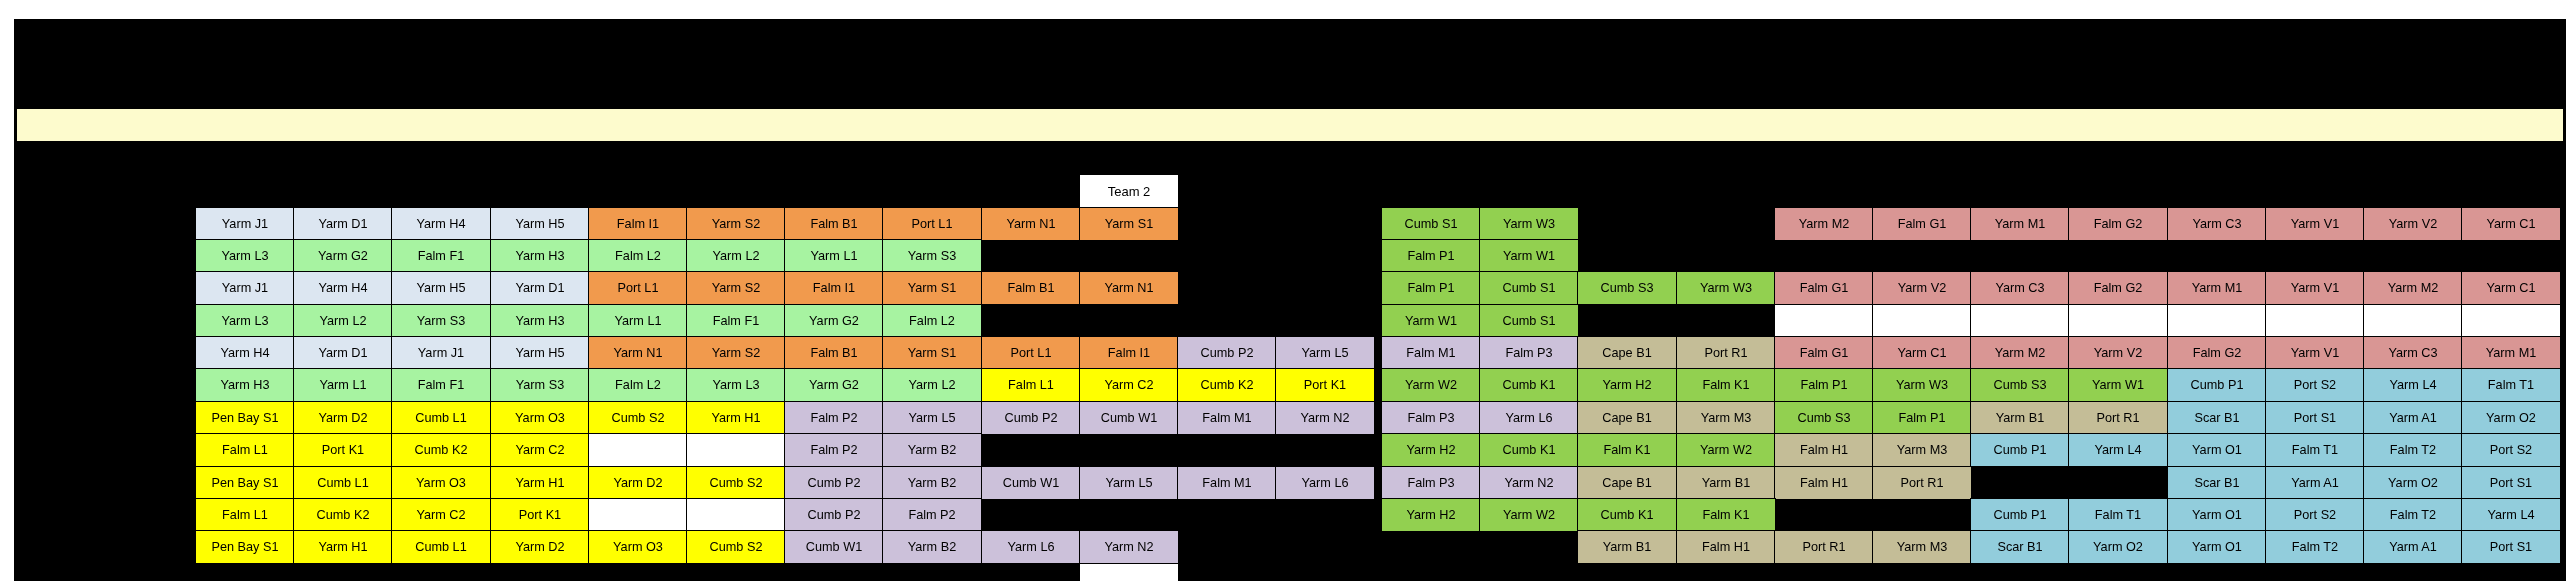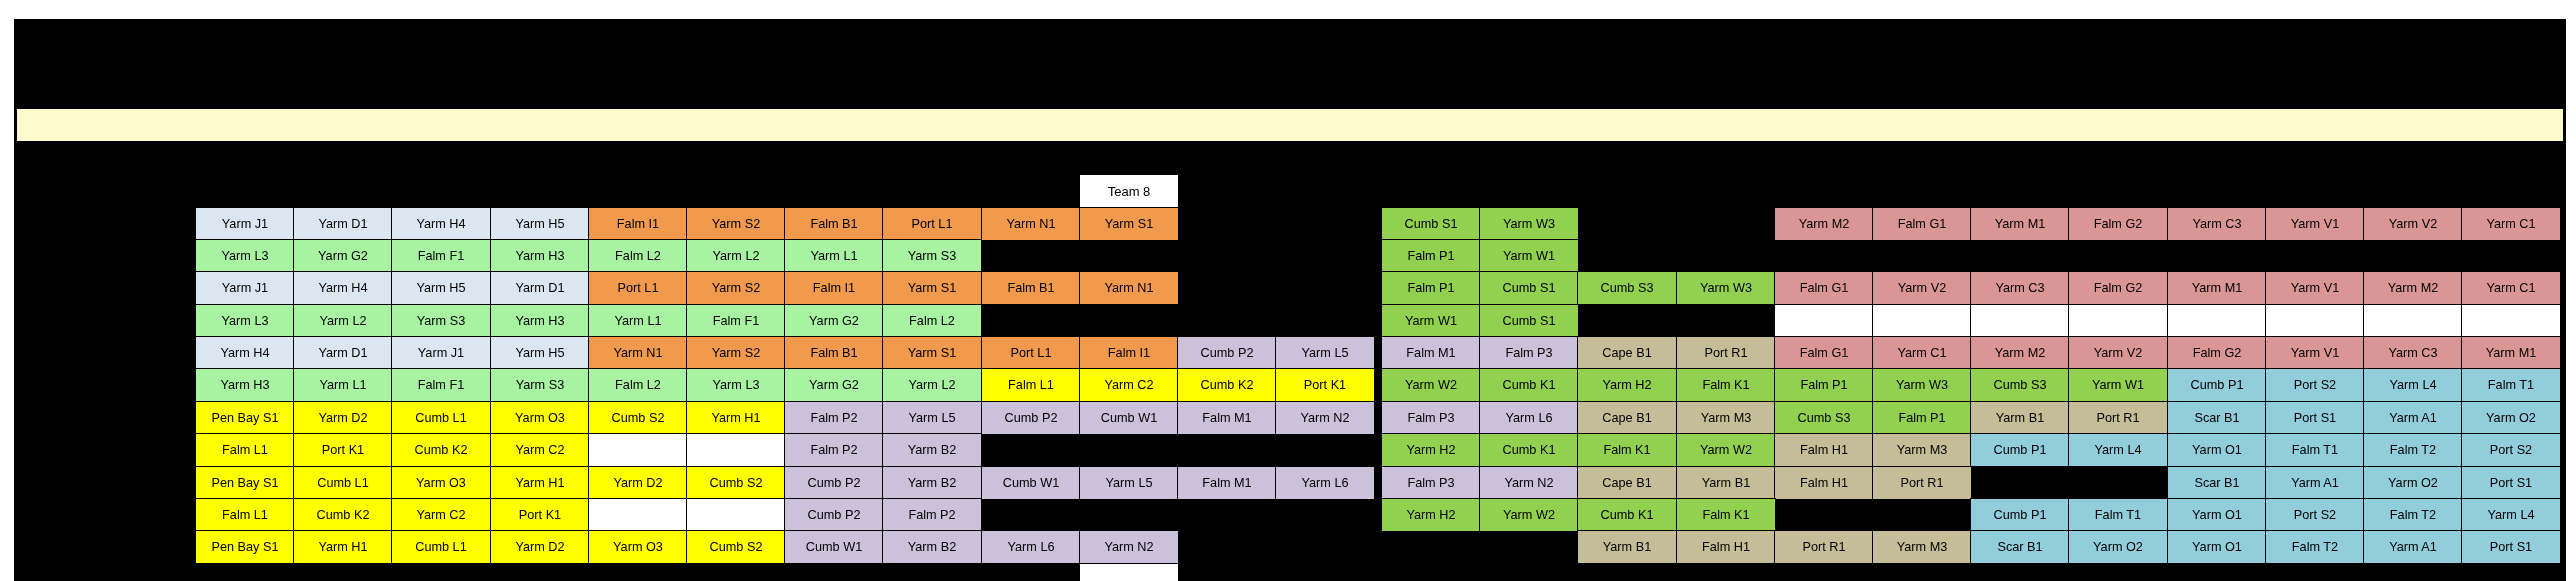--- a/index.html
+++ b/index.html
@@ -21,21 +21,21 @@
     font-size:13px; color:#000000; z-index:3;
   }
 </style>
 </head>
 <body>
 
 <div class="page">
   <div class="board-panel" style="background: rgb(0, 0, 0);"></div>
   <div class="title-band" style="background: rgb(253, 251, 205);"></div>
   <div class="header-cell">
-    <span>Team 8</span>
+    <span>Team 2</span>
   </div>
   <div class="grid-layer" id="grid">
       <div class="cell" style="left: 195px; top: 207px; background: rgb(220, 230, 241);">Yarm J1</div>
       <div class="cell" style="left: 293px; top: 207px; background: rgb(220, 230, 241);">Yarm D1</div>
       <div class="cell" style="left: 391px; top: 207px; background: rgb(220, 230, 241);">Yarm H4</div>
       <div class="cell" style="left: 490px; top: 207px; background: rgb(220, 230, 241);">Yarm H5</div>
       <div class="cell" style="left: 588px; top: 207px; background: rgb(241, 154, 77);">Falm I1</div>
       <div class="cell" style="left: 686px; top: 207px; background: rgb(241, 154, 77);">Yarm S2</div>
       <div class="cell" style="left: 784px; top: 207px; background: rgb(241, 154, 77);">Falm B1</div>
       <div class="cell" style="left: 882px; top: 207px; background: rgb(241, 154, 77);">Port L1</div>

